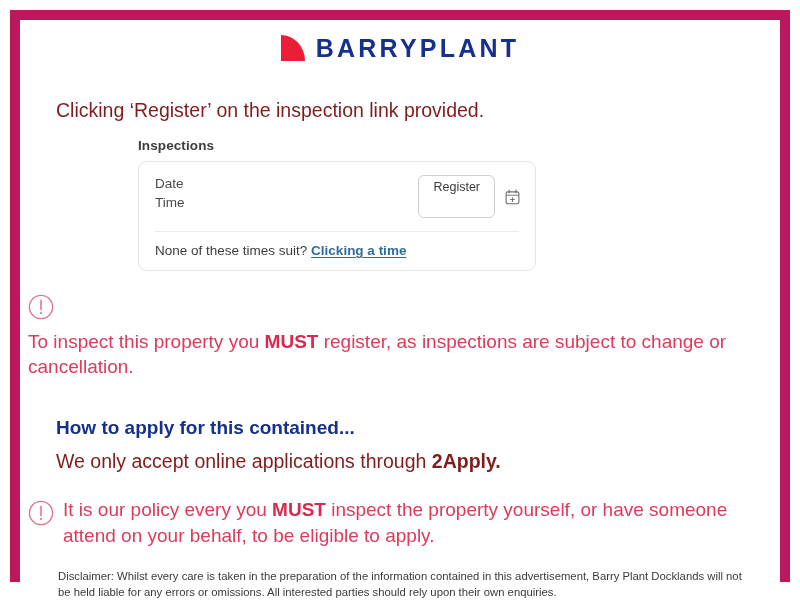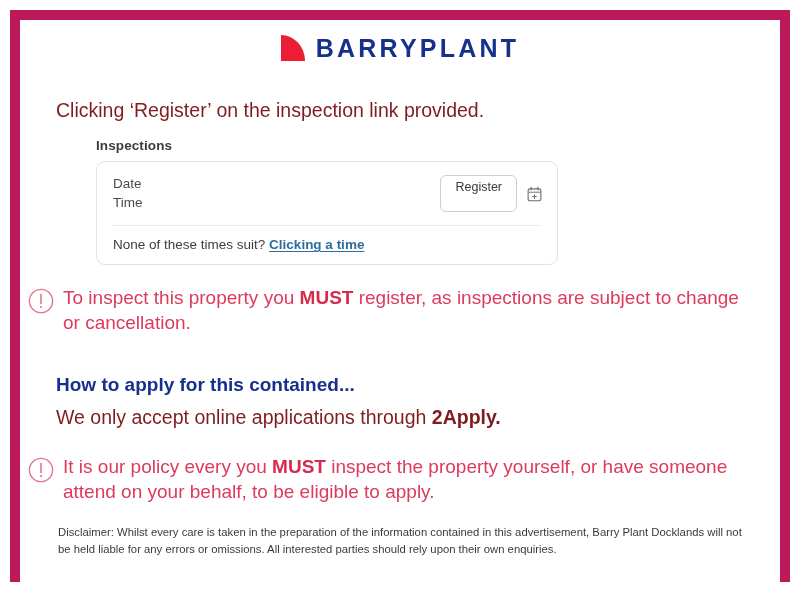--- a/index.html
+++ b/index.html
@@ -75,23 +75,23 @@
     line-height: 1.25;
     font-weight: normal;
   }
   .body-line b { font-weight: bold; }
 
   .sp-1 { height: 28px; }
   .sp-2 { height: 9px; }
 
   
   .insp-wrap {
-    margin-left: 76px;
+    margin-left: 118px;
     margin-top: 16px;
-    width: 462px;
+    width: 398px;
   }
   .insp-title {
     font-size: 13.5px;
     font-weight: bold;
     color: #3c3c3c;
     margin-bottom: 8px;
     letter-spacing: .1px;
   }
   .insp-card {
     border: 1px solid #e3e3e5;
@@ -114,21 +114,21 @@
   .insp-actions {
     display: flex;
     align-items: center;
     gap: 9px;
     position: relative;
   }
   .btn-register {
     border: 1px solid #cfcfd2;
     border-radius: 6px;
     background: #ffffff;
-    padding: 5px 14px 16px;
+    padding: 5px 14px 22px;
     font-family: "Liberation Sans", sans-serif;
     font-size: 12.5px;
     color: #3a3a3a;
     line-height: 1.1;
   }
   .cal-icon { width: 17px; height: 18px; display:block; }
 
   .insp-sep {
     height: 1px;
     background: #ebebed;
@@ -222,21 +222,21 @@
           <div class="insp-sep"></div>
 
           <div class="insp-bottom">
             <span>None of these times suit?</span>
             <a href="#">Clicking a time</a>
           </div>
         </div>
       </div>
 
       <div class="content" style="margin-top:20px;">
-        <div class="alert" style="margin-left:-30px;">
+        <div class="alert" style="margin-left:-30px;flex-direction:column;">
           <span class="alert-ico">
             <svg viewBox="0 0 26 26" fill="none" aria-hidden="true">
               <circle cx="13" cy="13" r="11.6" stroke="#e2768e" stroke-width="1.4"></circle>
               <path d="M13 6.6v9" stroke="#e2768e" stroke-width="1.6" stroke-linecap="round"></path>
               <circle cx="13" cy="19.1" r="1.05" fill="#e2768e"></circle>
             </svg>
           </span>
           <div class="alert-txt"><span>To inspect this property you </span><b>MUST</b><span> register, as inspections are subject to change or cancellation.</span></div>
         </div>
       </div>

